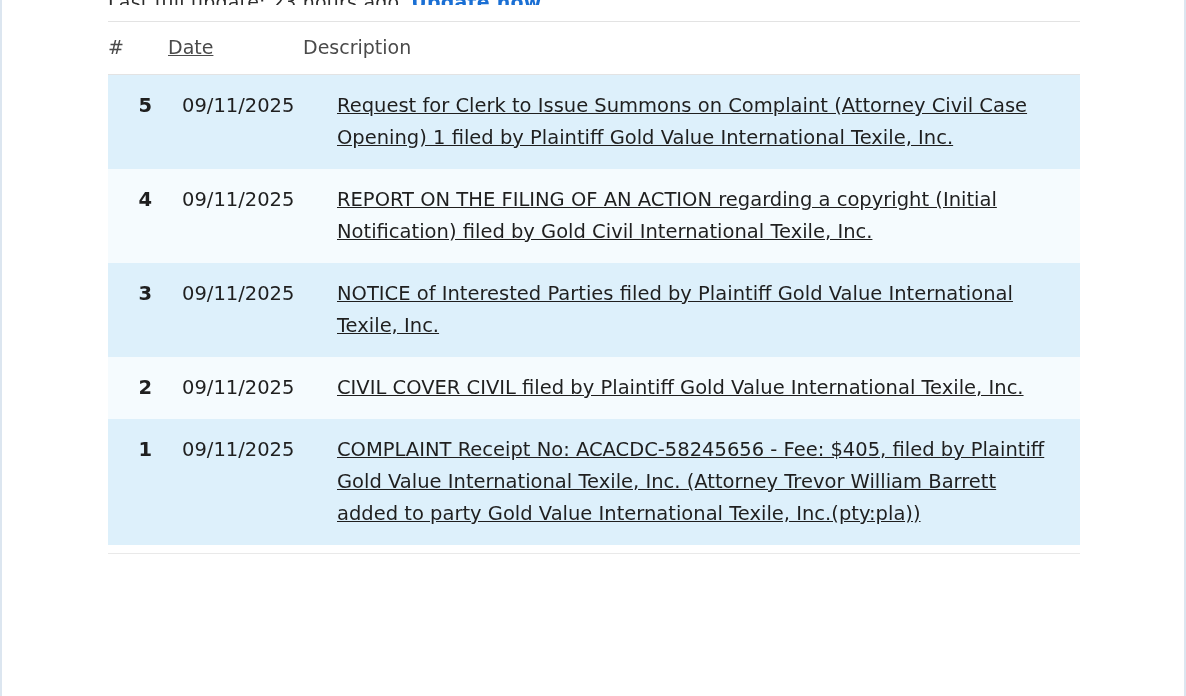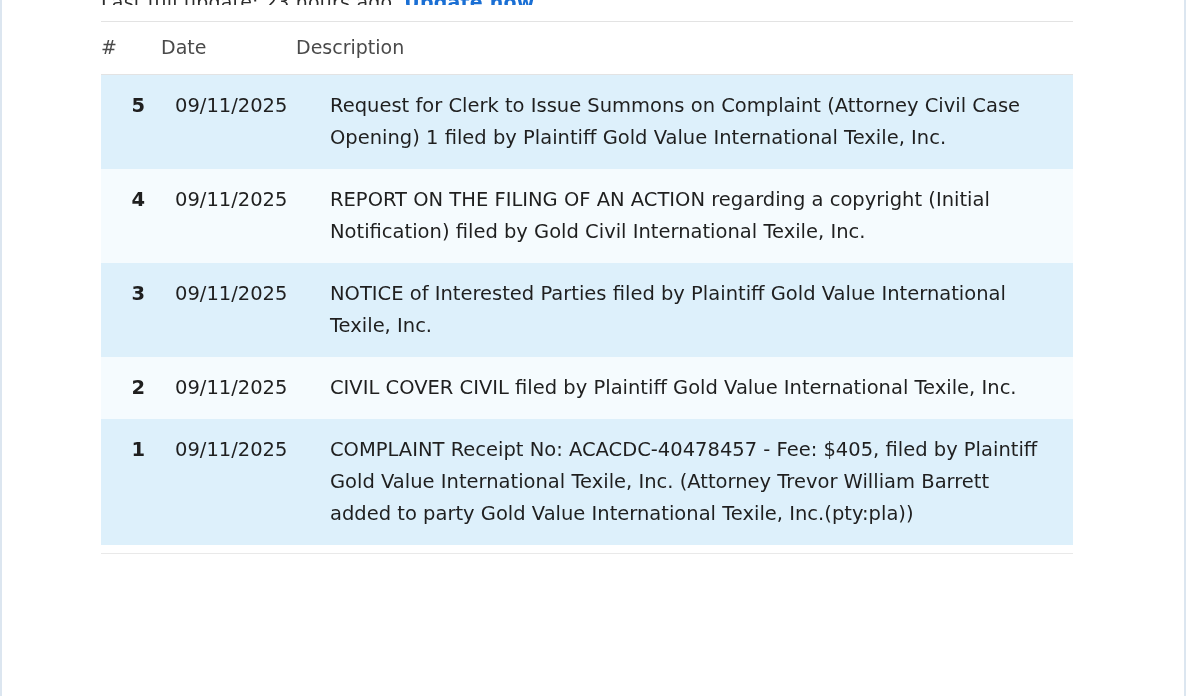--- a/index.html
+++ b/index.html
@@ -33,21 +33,21 @@
     position: absolute;
     right: 0;
     top: 0;
     width: 2px;
     height: 696px;
     background: #dce6f0;
   }
 
   .content {
     position: absolute;
-    left: 101px;
+    left: 108px;
     top: 0;
     width: 972px;
   }
 
   .update-line {
     font-size: 19px;
     color: #2c2c2c;
     letter-spacing: 0.2px;
     white-space: nowrap;
     height: 12px;
@@ -74,21 +74,21 @@
   }
   table.docket th {
     font-weight: normal;
     color: #4a4a4a;
     font-size: 19px;
     text-align: left;
     padding: 14px 0 16px 0;
     border-bottom: 1px solid #e3e3e3;
   }
   th.col-num { width: 60px; text-align: right; padding-right: 16px; color: #555; }
-  th.col-date { width: 135px; padding-left: 14px; }
+  th.col-date { width: 135px; padding-left: 14px; text-decoration: underline; }
   th.col-desc { padding-left: 48px; }
 
   table.docket td {
     font-size: 19.5px;
     line-height: 32px;
     vertical-align: top;
     padding-top: 15px;
     padding-bottom: 15px;
     color: #1f1f1f;
   }
@@ -101,20 +101,21 @@
   }
   td.cell-date {
     width: 135px;
     padding-left: 14px;
     white-space: nowrap;
     color: #1f1f1f;
   }
   td.cell-desc {
     padding-left: 34px;
     padding-right: 28px;
+    text-decoration: underline;
   }
 
   tr.row-odd { background: #ddf0fb; }
   tr.row-even { background: #f5fbfe; }
 
   .bottom-rule {
     border-top: 1px solid #e9e9e9;
     width: 972px;
     margin-top: 8px;
   }
@@ -160,21 +161,21 @@
           <td class="cell-desc">NOTICE of Interested Parties filed by Plaintiff Gold Value International Texile, Inc.</td>
         </tr>
         <tr class="row-even">
           <td class="cell-num">2</td>
           <td class="cell-date">09/11/2025</td>
           <td class="cell-desc">CIVIL COVER CIVIL filed by Plaintiff Gold Value International Texile, Inc.</td>
         </tr>
         <tr class="row-odd">
           <td class="cell-num">1</td>
           <td class="cell-date">09/11/2025</td>
-          <td class="cell-desc">COMPLAINT Receipt No: ACACDC-40478457 - Fee: $405, filed by Plaintiff Gold Value International Texile, Inc. (Attorney Trevor William Barrett added to party Gold Value International Texile, Inc.(pty:pla))</td>
+          <td class="cell-desc">COMPLAINT Receipt No: ACACDC-58245656 - Fee: $405, filed by Plaintiff Gold Value International Texile, Inc. (Attorney Trevor William Barrett added to party Gold Value International Texile, Inc.(pty:pla))</td>
         </tr>
       </tbody>
     </table>
 
     <div class="bottom-rule"></div>
 
   </div>
 </div>
 
 </body></html>

